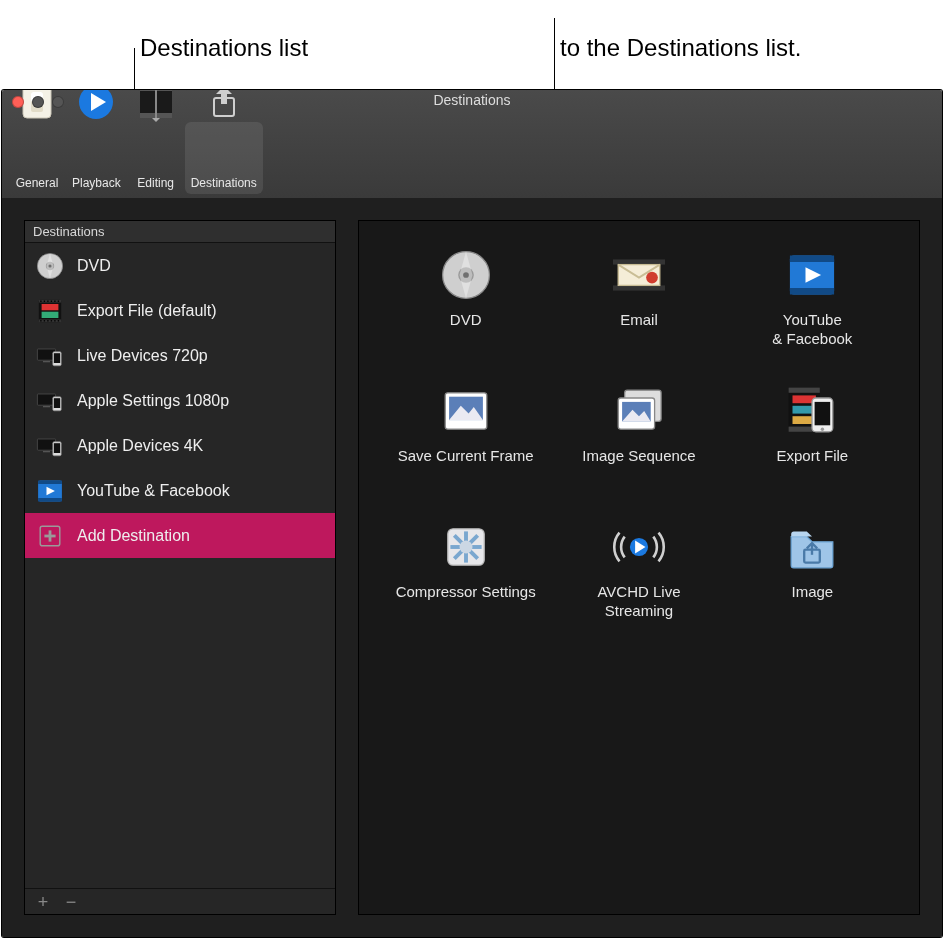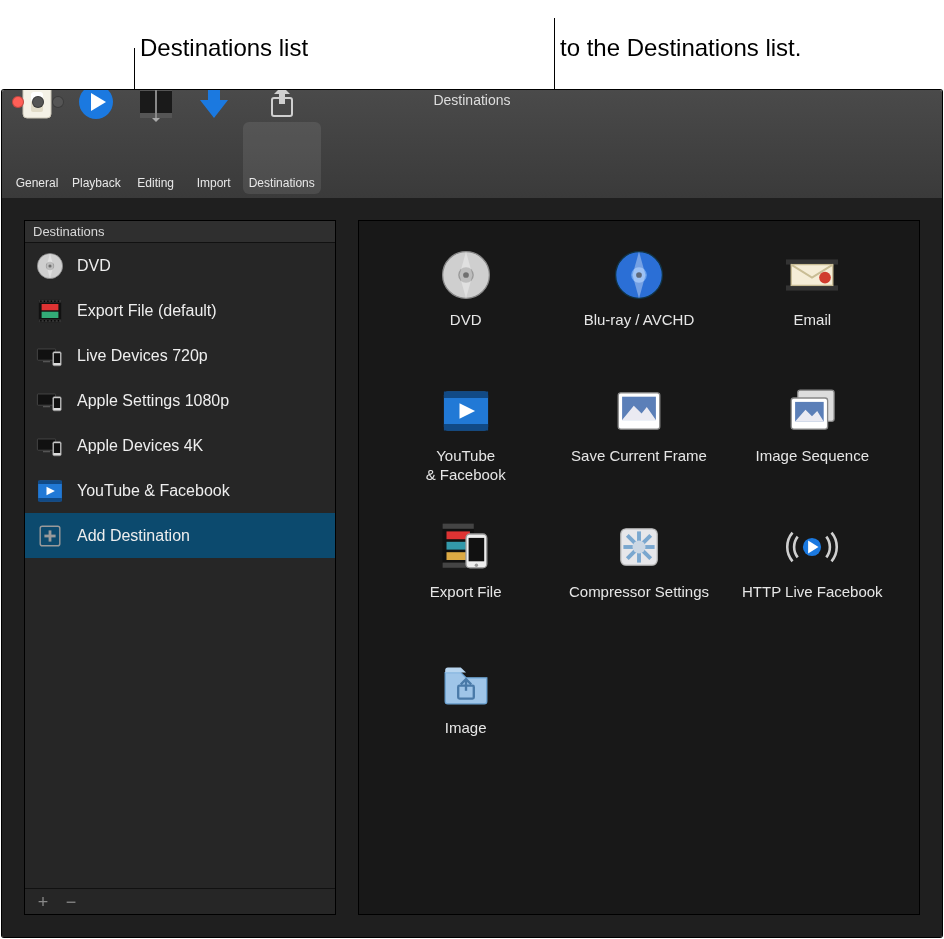--- a/index.html
+++ b/index.html
@@ -155,21 +155,21 @@
     cursor: default;
   }
   .sb-item .sb-icon {
     width: 30px;
     height: 30px;
     display: flex;
     align-items: center;
     justify-content: center;
   }
   .sb-item.selected {
-    background: #0c4a6e;
+    background: #be185d;
   }
   .sidebar-footer {
     height: 26px;
     border-top: 1px solid #111;
     display: flex;
     align-items: center;
     gap: 12px;
     padding-left: 10px;
   }
   .foot-btn {
@@ -426,28 +426,20 @@
 
     <div class="tool-item">
       <div class="tool-icon">
         <svg width="40" height="40">
             <use href="#ic-edit"></use>
           </svg>
       </div>
       <span class="tlabel">Editing</span>
     </div>
 
-    <div class="tool-item">
-      <div class="tool-icon">
-        <svg width="40" height="40">
-            <use href="#ic-arrowdown"></use>
-          </svg>
-      </div>
-      <span class="tlabel">Import</span>
-    </div>
 
     <div class="tool-item selected">
       <div class="tool-icon">
         <svg width="40" height="40">
             <use href="#ic-share"></use>
           </svg>
       </div>
       <span class="tlabel">Destinations</span>
     </div>
 
@@ -533,28 +525,20 @@
 
       <div class="pal-item">
         <div class="pal-icon">
             <svg width="52" height="52" viewBox="0 0 40 40">
               <use href="#ic-dvd"></use>
             </svg>
           </div>
         <span class="plabel">DVD</span>
       </div>
 
-      <div class="pal-item">
-        <div class="pal-icon">
-            <svg width="52" height="52" viewBox="0 0 40 40">
-              <use href="#ic-bluray"></use>
-            </svg>
-          </div>
-        <span class="plabel">Blu-ray / AVCHD</span>
-      </div>
 
       <div class="pal-item">
         <div class="pal-icon">
             <svg width="52" height="52" viewBox="0 0 40 40">
               <use href="#ic-email"></use>
             </svg>
           </div>
         <span class="plabel">Email</span>
       </div>
 
@@ -603,21 +587,21 @@
           </div>
         <span class="plabel">Compressor Settings</span>
       </div>
 
       <div class="pal-item">
         <div class="pal-icon">
             <svg width="60" height="52" viewBox="0 0 40 40">
               <use href="#ic-streaming"></use>
             </svg>
           </div>
-        <span class="plabel">HTTP Live Facebook</span>
+        <span class="plabel">AVCHD Live Streaming</span>
       </div>
 
       <div class="pal-item">
         <div class="pal-icon">
             <svg width="56" height="52" viewBox="0 0 40 40">
               <use href="#ic-folder"></use>
             </svg>
           </div>
         <span class="plabel">Image</span>
       </div>

